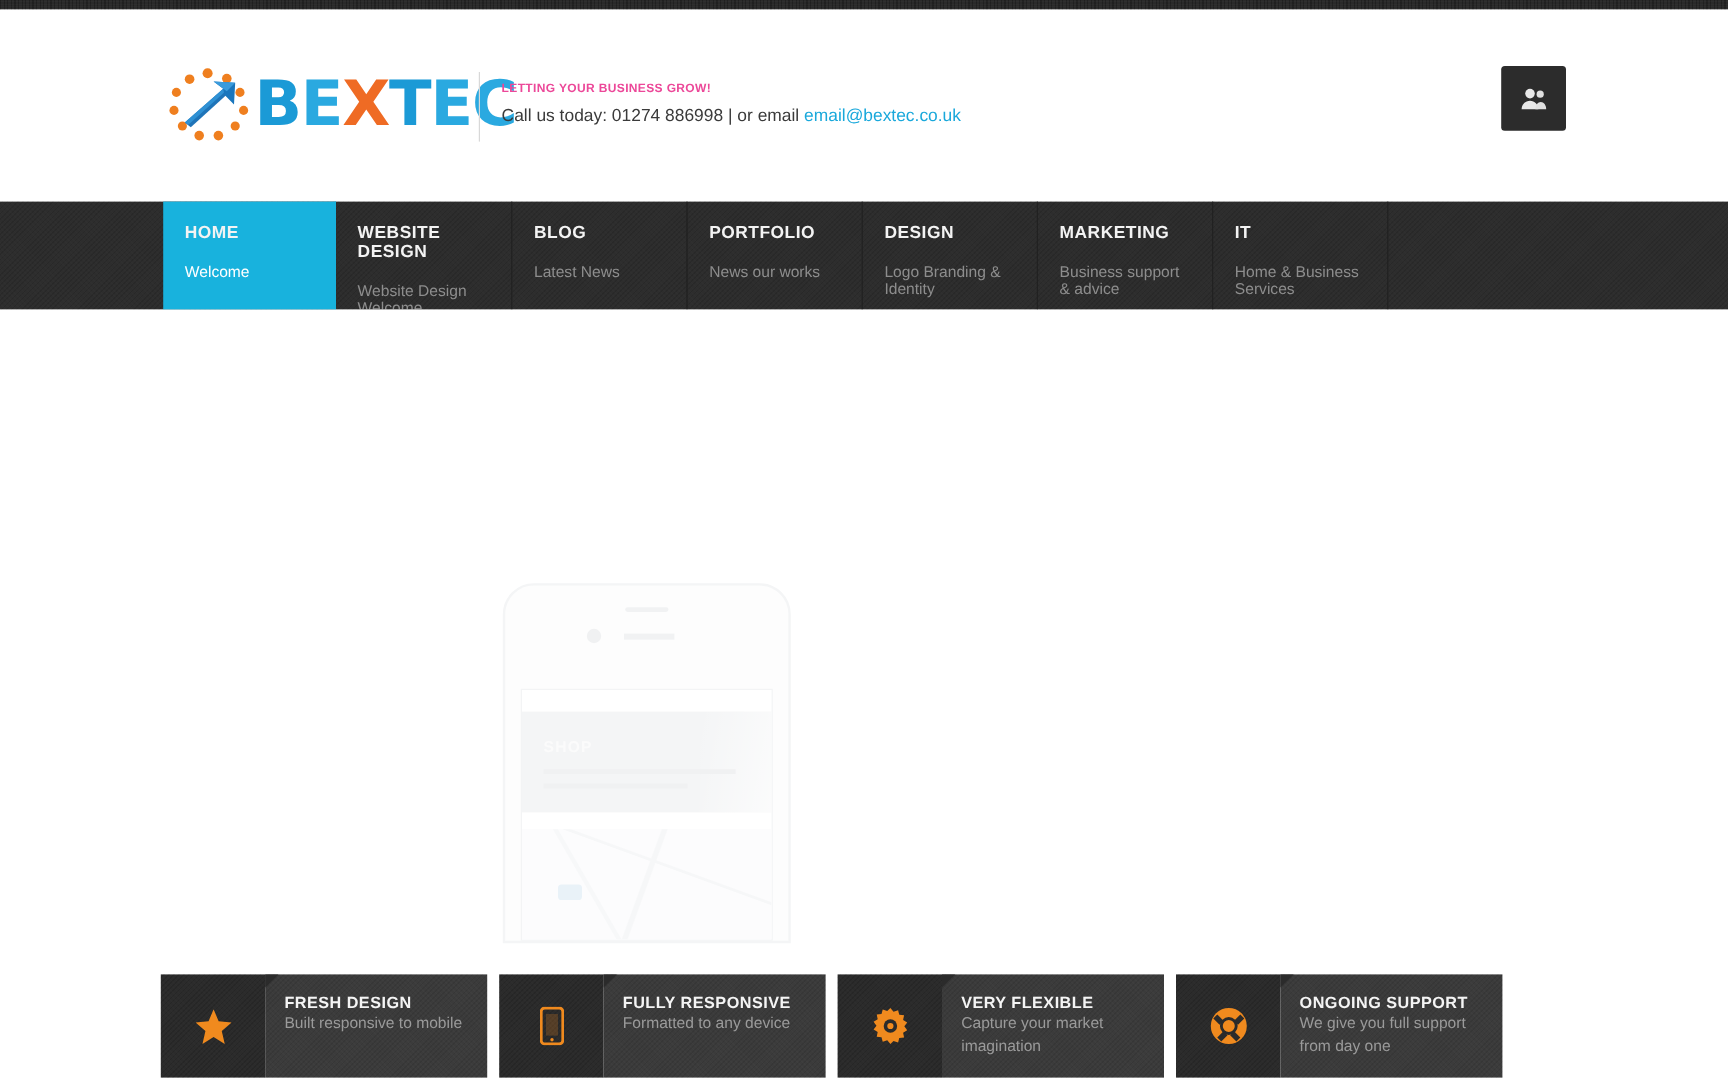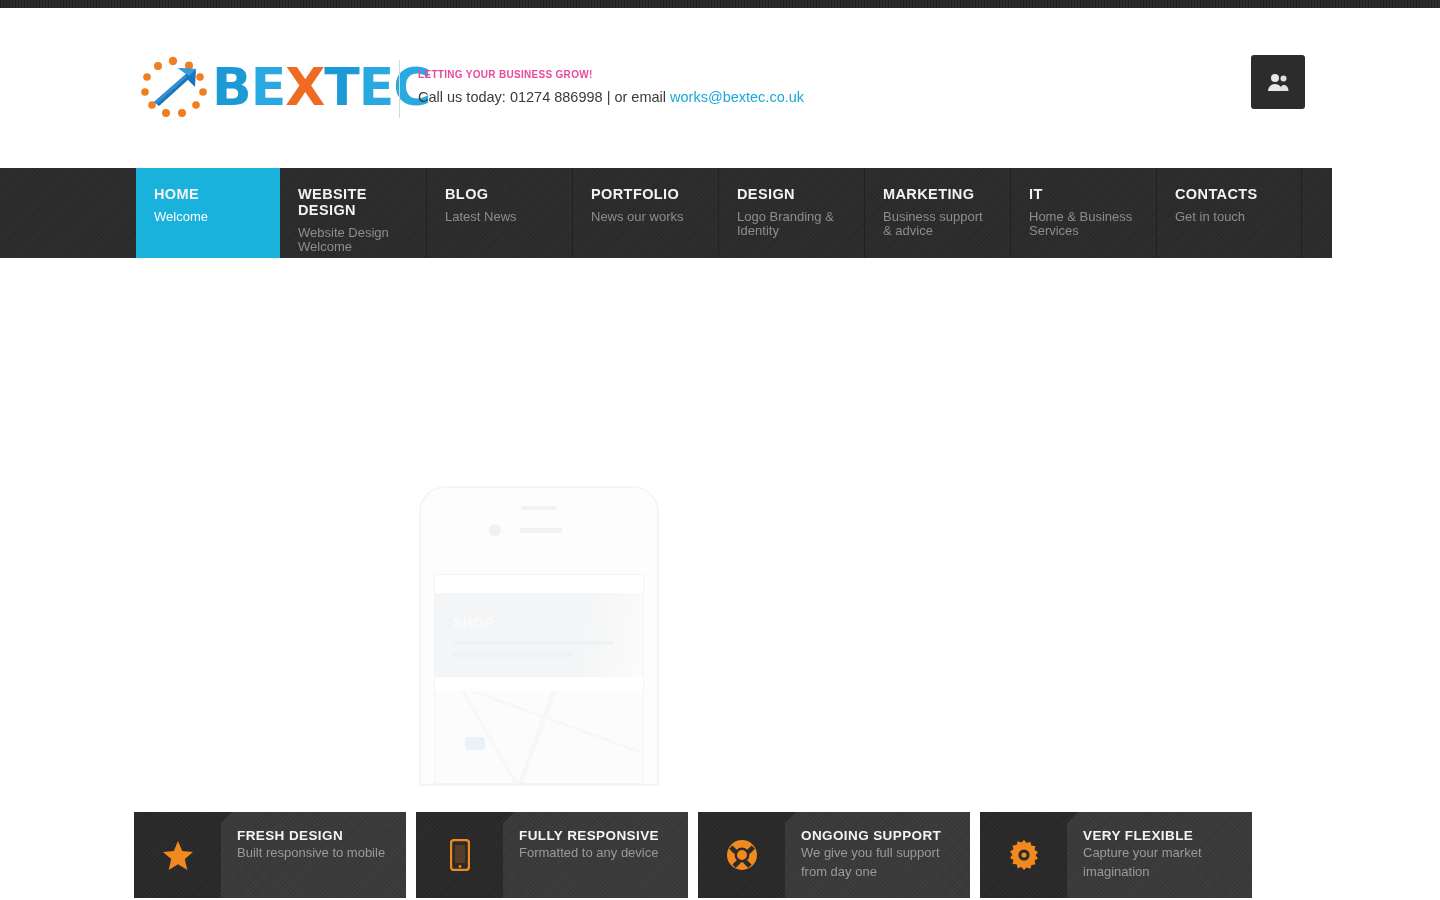--- a/index.html
+++ b/index.html
@@ -105,21 +105,21 @@
     display: flex;
     align-items: center;
     justify-content: center;
     cursor: pointer;
   }
 
   
   .nav {
     position: absolute;
     top: 168px; left: 0;
-    width: 1332px;
+    width: 1440px;
     height: 90px;
     background: #2d2d2d;
     background-image:
       repeating-linear-gradient(45deg, rgba(255,255,255,.012) 0 1px, transparent 1px 3px),
       repeating-linear-gradient(-45deg, rgba(0,0,0,.10) 0 1px, transparent 1px 3px);
   }
   .nav-inner {
     position: absolute;
     left: 136px;
     top: 0;
@@ -139,21 +139,21 @@
     font-size: 14.5px;
     font-weight: bold;
     letter-spacing: .4px;
     line-height: 16px;
     text-transform: uppercase;
   }
   .nav-sub {
     color: #8d8d8d;
     font-size: 13px;
     line-height: 14px;
-    margin-top: 8px;
+    margin-top: 18px;
   }
   .nav-item.active .nav-sub { color: #ffffff; }
 
   
   .hero {
     position: absolute;
     top: 258px; left: 0;
     width: 1440px;
     height: 550px;
     background: #ffffff;
@@ -331,21 +331,21 @@
         </g>
       </svg>
     </div>
     <div class="logo-text"><span class="lt-b">B</span><span class="lt-e">E</span><span class="lt-x">X</span><span class="lt-t">T</span><span class="lt-e2">E</span><span class="lt-c">C</span></div>
   </div>
 
   <div class="header-div"></div>
 
   <div class="tagline">
     <div class="tagline-main">LETTING YOUR BUSINESS GROW!</div>
-    <div class="tagline-sub"><span>Call us today: 01274 886998 | or email </span><a href="#">works@bextec.co.uk</a></div>
+    <div class="tagline-sub"><span>Call us today: 01274 886998 | or email </span><a href="#">email@bextec.co.uk</a></div>
   </div>
 
   <div class="user-btn">
     <svg width="22" height="20" viewBox="0 0 22 20">
       <circle cx="8" cy="6" r="4" fill="#e8e8e8"></circle>
       <path d="M1 19c0-4 3.2-7 7-7s7 3 7 7z" fill="#e8e8e8"></path>
       <circle cx="16.5" cy="6.5" r="3" fill="#e0e0e0"></circle>
       <path d="M12.5 19c0-3.4 2-6 4.5-6s4.5 2.6 4.5 6z" fill="#e0e0e0"></path>
     </svg>
   </div>
@@ -382,24 +382,20 @@
     <div class="nav-item" style="width:146px">
       <div class="nav-title">MARKETING</div>
       <div class="nav-sub">Business support &amp; advice</div>
     </div>
 
     <div class="nav-item" style="width:146px">
       <div class="nav-title">IT</div>
       <div class="nav-sub">Home &amp; Business Services</div>
     </div>
 
-    <div class="nav-item" style="width:145px">
-      <div class="nav-title">CONTACTS</div>
-      <div class="nav-sub">Get in touch</div>
-    </div>
 
   </div>
 </div>
 
 <div class="hero">
   <div class="phone">
     <div class="phone-speaker"></div>
     <div class="phone-dot"></div>
     <div class="phone-bar"></div>
     <div class="phone-screen">
@@ -441,46 +437,46 @@
     </div>
     <div class="feature-body">
       <div class="feature-notch"></div>
       <div class="feature-title">FULLY RESPONSIVE</div>
       <div class="feature-desc">Formatted to any device</div>
     </div>
   </div>
 
   <div class="feature">
     <div class="feature-icon">
+      <svg width="30" height="30" viewBox="0 0 30 30">
+        <path fill="#f08a1e" d="M15 0l2.6 3.1 3.8-1.3 1 3.9 4 .3-.8 4 3.4 2.1-2.4 3.2 2.4 3.2-3.4 2.1.8 4-4 .3-1 3.9-3.8-1.3L15 30l-2.6-3.1-3.8 1.3-1-3.9-4-.3.8-4L1 17.9l2.4-3.2L1 11.5l3.4-2.1-.8-4 4-.3 1-3.9 3.8 1.3z"></path>
+        <circle cx="15" cy="15" r="5.6" fill="#2b2b2b"></circle>
+        <circle cx="15" cy="15" r="2.6" fill="#f08a1e"></circle>
+      </svg>
+    </div>
+    <div class="feature-body">
+      <div class="feature-notch"></div>
+      <div class="feature-title">VERY FLEXIBLE</div>
+      <div class="feature-desc">Capture your market imagination</div>
+    </div>
+  </div>
+
+  <div class="feature">
+    <div class="feature-icon">
       <svg width="32" height="32" viewBox="0 0 32 32">
         <circle cx="16" cy="16" r="15" fill="#f08a1e"></circle>
         <circle cx="16" cy="16" r="6.2" fill="none" stroke="#2b2b2b" stroke-width="2.4"></circle>
         <path d="M16 1.4v6.6M16 24v6.6M1.4 16h6.6M24 16h6.6" stroke="#2b2b2b" stroke-width="0"></path>
         <path d="M6.4 6.4l5.2 5.2-3.3 3.3-5.2-5.2z" fill="#2b2b2b"></path>
         <path d="M25.6 6.4l-5.2 5.2 3.3 3.3 5.2-5.2z" fill="#2b2b2b"></path>
         <path d="M6.4 25.6l5.2-5.2 3.3 3.3-5.2 5.2z" fill="#2b2b2b"></path>
         <path d="M25.6 25.6l-5.2-5.2-3.3 3.3 5.2 5.2z" fill="#2b2b2b"></path>
         <circle cx="16" cy="16" r="3.2" fill="#f08a1e"></circle>
       </svg>
     </div>
     <div class="feature-body">
       <div class="feature-notch"></div>
       <div class="feature-title">ONGOING SUPPORT</div>
       <div class="feature-desc">We give you full support from day one</div>
     </div>
   </div>
 
-  <div class="feature">
-    <div class="feature-icon">
-      <svg width="30" height="30" viewBox="0 0 30 30">
-        <path fill="#f08a1e" d="M15 0l2.6 3.1 3.8-1.3 1 3.9 4 .3-.8 4 3.4 2.1-2.4 3.2 2.4 3.2-3.4 2.1.8 4-4 .3-1 3.9-3.8-1.3L15 30l-2.6-3.1-3.8 1.3-1-3.9-4-.3.8-4L1 17.9l2.4-3.2L1 11.5l3.4-2.1-.8-4 4-.3 1-3.9 3.8 1.3z"></path>
-        <circle cx="15" cy="15" r="5.6" fill="#2b2b2b"></circle>
-        <circle cx="15" cy="15" r="2.6" fill="#f08a1e"></circle>
-      </svg>
-    </div>
-    <div class="feature-body">
-      <div class="feature-notch"></div>
-      <div class="feature-title">VERY FLEXIBLE</div>
-      <div class="feature-desc">Capture your market imagination</div>
-    </div>
-  </div>
-
 </div>
 
 </body></html>

